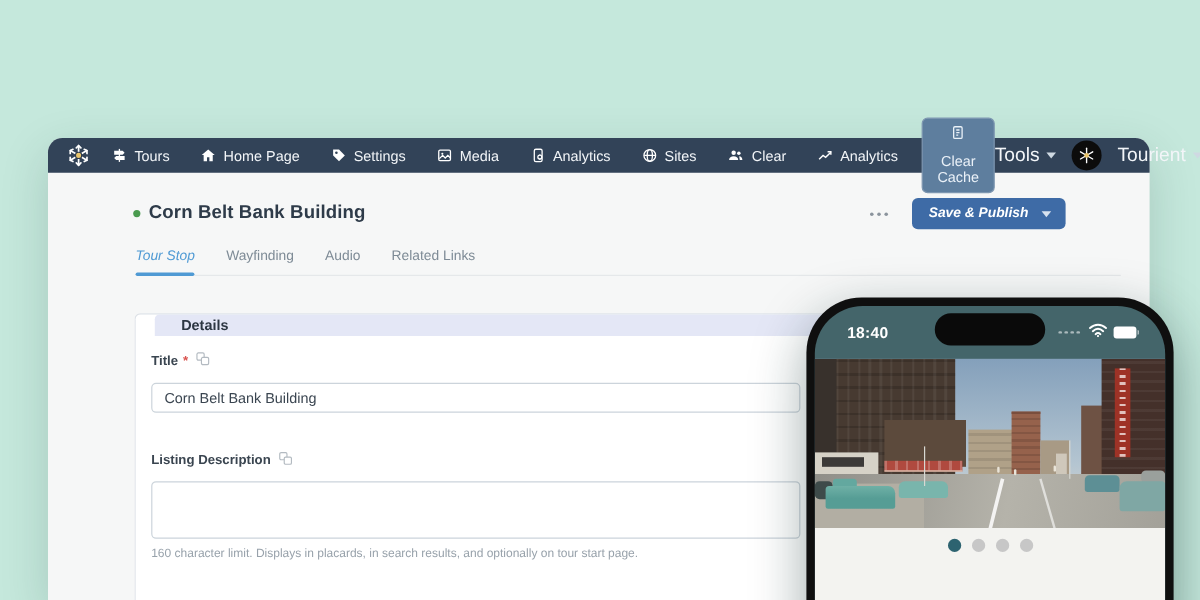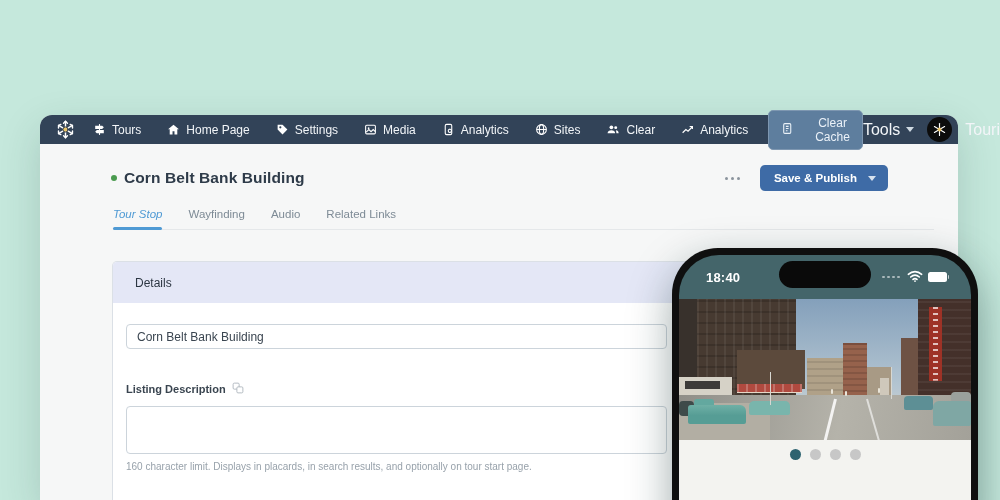--- a/index.html
+++ b/index.html
@@ -22,58 +22,59 @@
   .nav{
     height:29px; background:#324358; border-radius:12px 12px 0 0;
     display:flex; align-items:center; padding:0 16px 0 14px;
     color:#fff;
   }
   .nav-logo{ width:34px; display:flex; align-items:center; justify-content:center; margin-right:16px; cursor:pointer; }
   .nav-items{ display:flex; align-items:center; gap:26px; }
   .nav-item{ display:flex; align-items:center; gap:6px; font-size:12px; font-weight:500; color:#f2f5f8; cursor:pointer; white-space:nowrap; }
   .nav-item svg{ display:block; }
   .btn-clear-cache{
-    margin-left:20px; display:flex; align-items:center; gap:21px;
+    margin-left:20px; display:flex; align-items:center; gap:7px;
     background:#5e7e9e; border:1px solid #7e97b1; border-radius:5px;
-    color:#eaf1f8; font-size:12px; font-weight:500; padding:5px 12px; cursor:pointer;
+    color:#eaf1f8; font-size:12px; font-weight:500; padding:5px 12px; cursor:pointer;flex-direction:column;
   }
   .nav-right{ margin-left:auto; display:flex; align-items:center; gap:13px; }
   .nav-drop{ display:flex; align-items:center; gap:6px; font-size:16px; font-weight:500; color:#f2f5f8; cursor:pointer; }
   .caret{ width:0; height:0; border-left:4px solid transparent; border-right:4px solid transparent; border-top:5px solid #cfd9e2; }
   .brand-circle{ width:25px; height:25px; border-radius:50%; background:#0c0c0c; display:flex; align-items:center; justify-content:center; }
 
   
   .title-row{ display:flex; align-items:center; margin:21px 70px 0 71px; }
   .status-dot{ width:6px; height:6px; border-radius:50%; background:#4a9b4f; margin-right:7px; }
   .page-title{ font-size:15.5px; font-weight:700; color:#2e3b49; letter-spacing:.1px; }
   .more-btn{ margin-left:auto; display:flex; gap:3px; padding:6px; cursor:pointer; }
   .more-btn i{ width:3px; height:3px; border-radius:50%; background:#8b949d; }
   .btn-save{
     margin-left:14px; display:flex; align-items:center; gap:11px;
     background:#3e6ba6; border:none; border-radius:5px; color:#fff;
     font-size:11.5px; font-weight:600; padding:7px 12px 7px 14px; cursor:pointer;
     font-family:inherit;
+    font-style:italic;
   }
   .btn-save .caret{ border-top-color:#d7e2ef; }
 
   
   .tabs-row{ display:flex; gap:26px; margin:17px 24px 0 73px; border-bottom:1px solid #e5e8ea; }
   .tab{ font-size:11.5px; color:#7e8b96; padding-bottom:9px; cursor:pointer; position:relative; }
   .tab.active{ color:#4f9ad4;font-style:italic; }
   .tab.active::after{ content:""; position:absolute; left:0; right:0; bottom:-1px; height:3px; background:#4f9ad4; border-radius:2px; }
 
   
   .card{
     position:absolute; left:72px; top:146px; width:836px; bottom:-2px;
     background:#fff; border:1px solid #dbe0e6; border-bottom:none; border-radius:5px 5px 0 0;
   }
   .card-header{
-    height:41px; background:#e4e7f6; border-radius:4px 4px 0 0;
+    height:18px; background:#e4e7f6; border-radius:4px 4px 0 0;
     display:flex; align-items:center; padding-left:22px;
-    font-size:12px; font-weight:400; color:#2c3642;
+    font-size:12px; font-weight:700; color:#2c3642;margin-left:16px;
   }
   .card-body{ padding:12px 0 0 13px; }
   .field-label-row{ display:flex; align-items:center; gap:4px; }
   .field-label{ font-size:11px; font-weight:700; color:#3a4550; }
   .req{ color:#d9534f; font-size:11px; font-weight:700; }
   .translate-ic{ margin-left:2px; opacity:.75; }
   .text-input{
     display:block; margin-top:9px; width:541px; height:25px;
     border:1px solid #ccd4db; border-radius:4px; background:#fff;
     font-family:inherit; font-size:12px; color:#3a4550; padding:0 10px;
@@ -304,20 +305,30 @@
     <div class="tab">Audio</div>
     <div class="tab">Related Links</div>
   </div>
 
   <div class="card">
     <div class="card-header">
       <span>Details</span>
     </div>
     <div class="card-body">
 
+      <div class="field-label-row">
+        <span class="field-label">Title</span>
+        <span class="req">*</span>
+        <span class="translate-ic">
+          <svg width="12" height="12" viewBox="0 0 16 16" fill="none" stroke="#9aa4ad" stroke-width="1.3">
+              <rect x="1.5" y="1.5" width="8" height="8" rx="1.5"></rect>
+              <rect x="6.5" y="6.5" width="8" height="8" rx="1.5" fill="#fff"></rect>
+            </svg>
+        </span>
+      </div>
       <input class="text-input" type="text" value="Corn Belt Bank Building" style="">
 
       <div class="field-gap"></div>
 
       <div class="field-label-row">
         <span class="field-label">Listing Description</span>
         <span class="translate-ic">
           <svg width="12" height="12" viewBox="0 0 16 16" fill="none" stroke="#9aa4ad" stroke-width="1.3">
               <rect x="1.5" y="1.5" width="8" height="8" rx="1.5"></rect>
               <rect x="6.5" y="6.5" width="8" height="8" rx="1.5" fill="#fff"></rect>

